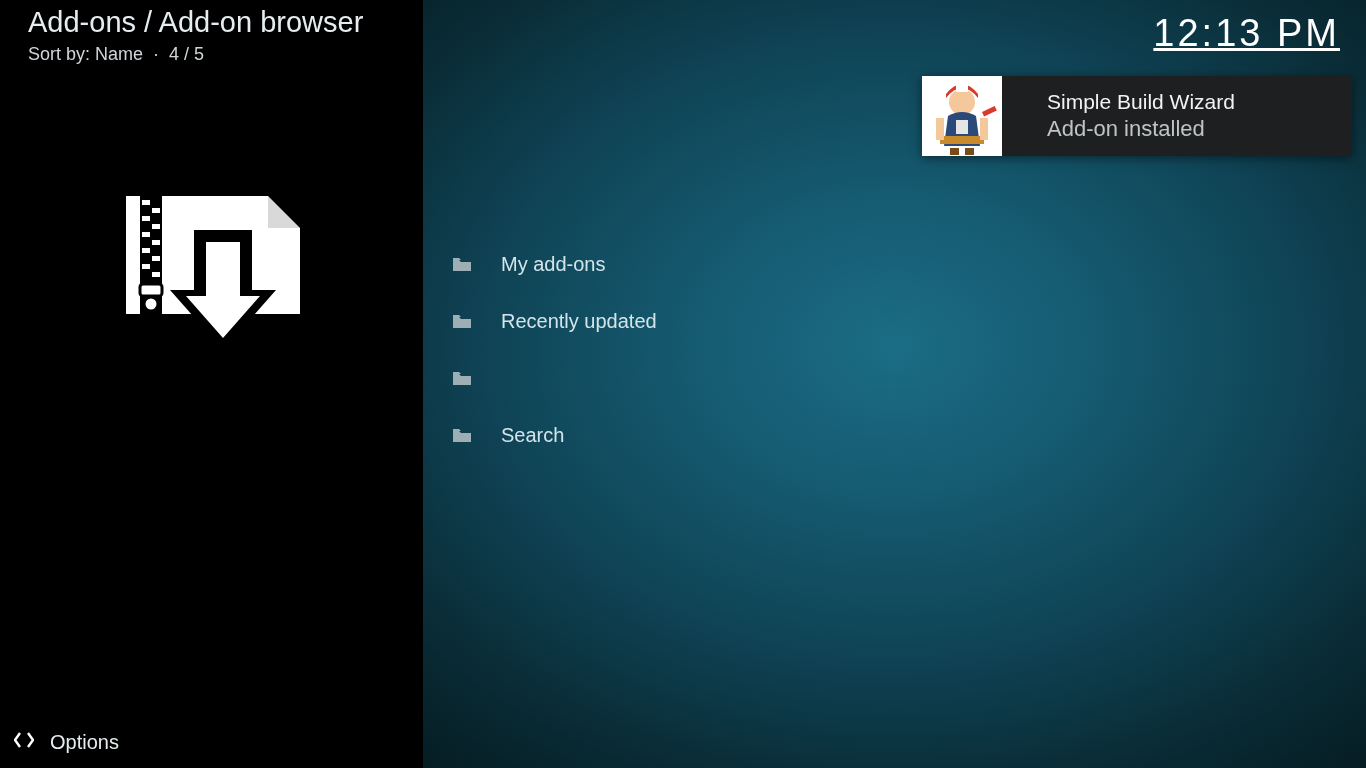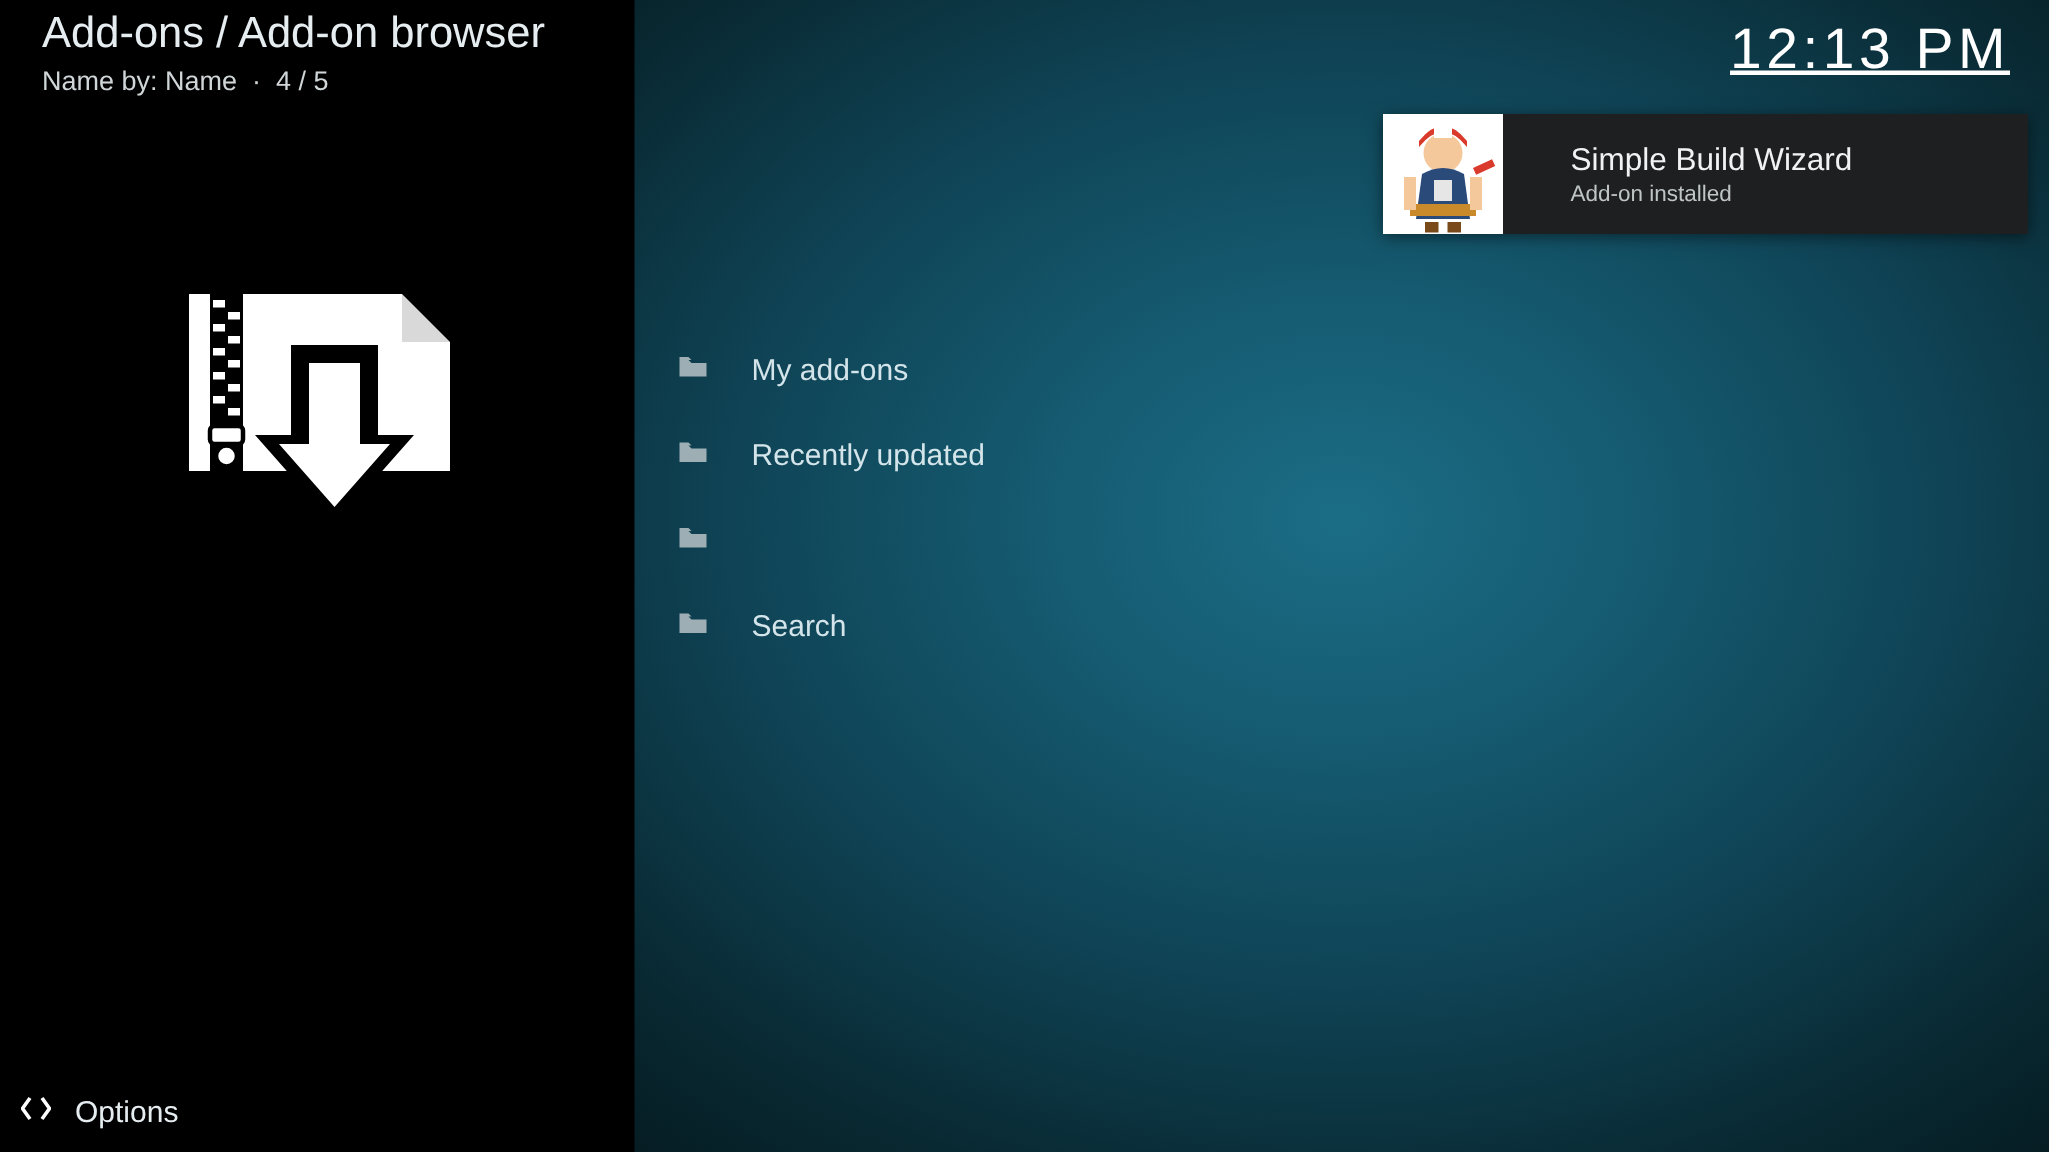--- a/index.html
+++ b/index.html
@@ -70,20 +70,21 @@
   
   .menu {
     position: absolute;
     top: 236px;
     left: 0;
     right: 0;
   }
   .menu-item {
     height: 57px;
     display: flex;
+    align-items: center;
     padding-left: 28px;
     font-size: 20px;
     color: #d3e5ea;
     cursor: pointer;
   }
   .menu-item.selected {
     background: #11a3c9;
     color: #ffffff;
   }
   .menu-icon {
@@ -113,29 +114,29 @@
     width: 80px;
     height: 80px;
     background: #ffffff;
     flex-shrink: 0;
     display: flex;
     align-items: center;
     justify-content: center;
   }
   .toast-text { padding-left: 14px; margin-left: 31px; }
   .toast-title { font-size: 21px; color: #f0f2f3; margin-bottom: 2px; }
-  .toast-sub { font-size: 15px; color: #bfc5c7; }
+  .toast-sub { font-size: 22px; color: #bfc5c7; }
 </style>
 </head>
 <body>
 
 <div class="sidebar">
   <div class="breadcrumb">Add-ons / Add-on browser</div>
   <div class="sort-line">
-    <span>Name by: </span><span>Name</span><span> &nbsp;·&nbsp; </span><span>4 / 5</span>
+    <span>Sort by: </span><span>Name</span><span> &nbsp;·&nbsp; </span><span>4 / 5</span>
   </div>
 
   <div class="sidebar-art">
     <svg viewBox="0 0 185 190" width="185" height="190">
 
       <path d="M6 6 H148 L180 38 V124 H6 Z" fill="#ffffff"></path>
       <path d="M148 6 L180 38 H148 Z" fill="#000000" opacity="0.15"></path>
 
       <rect x="20" y="6" width="22" height="118" fill="#000000"></rect>
       <rect x="22" y="10" width="8" height="5" fill="#ffffff"></rect>

